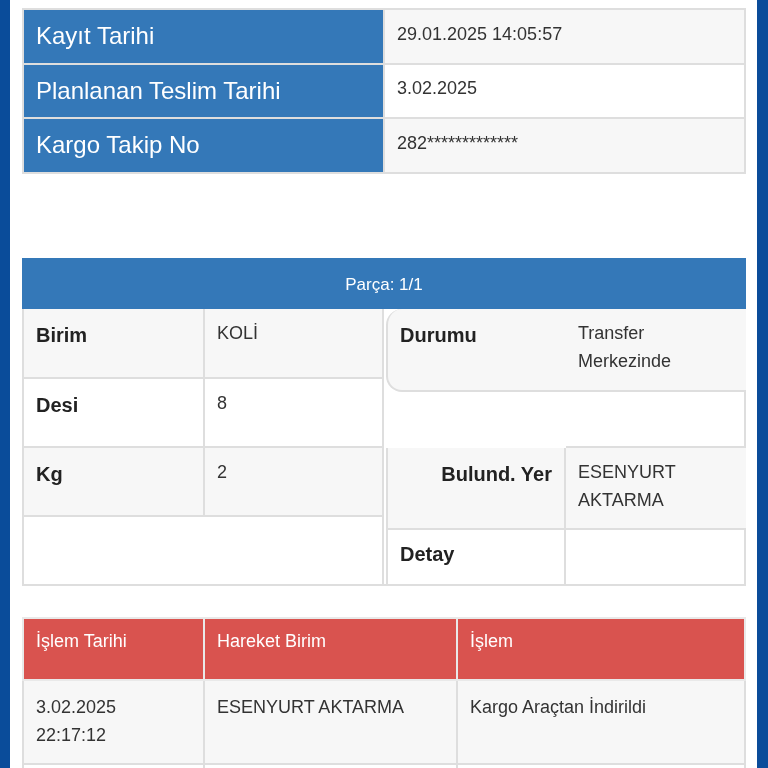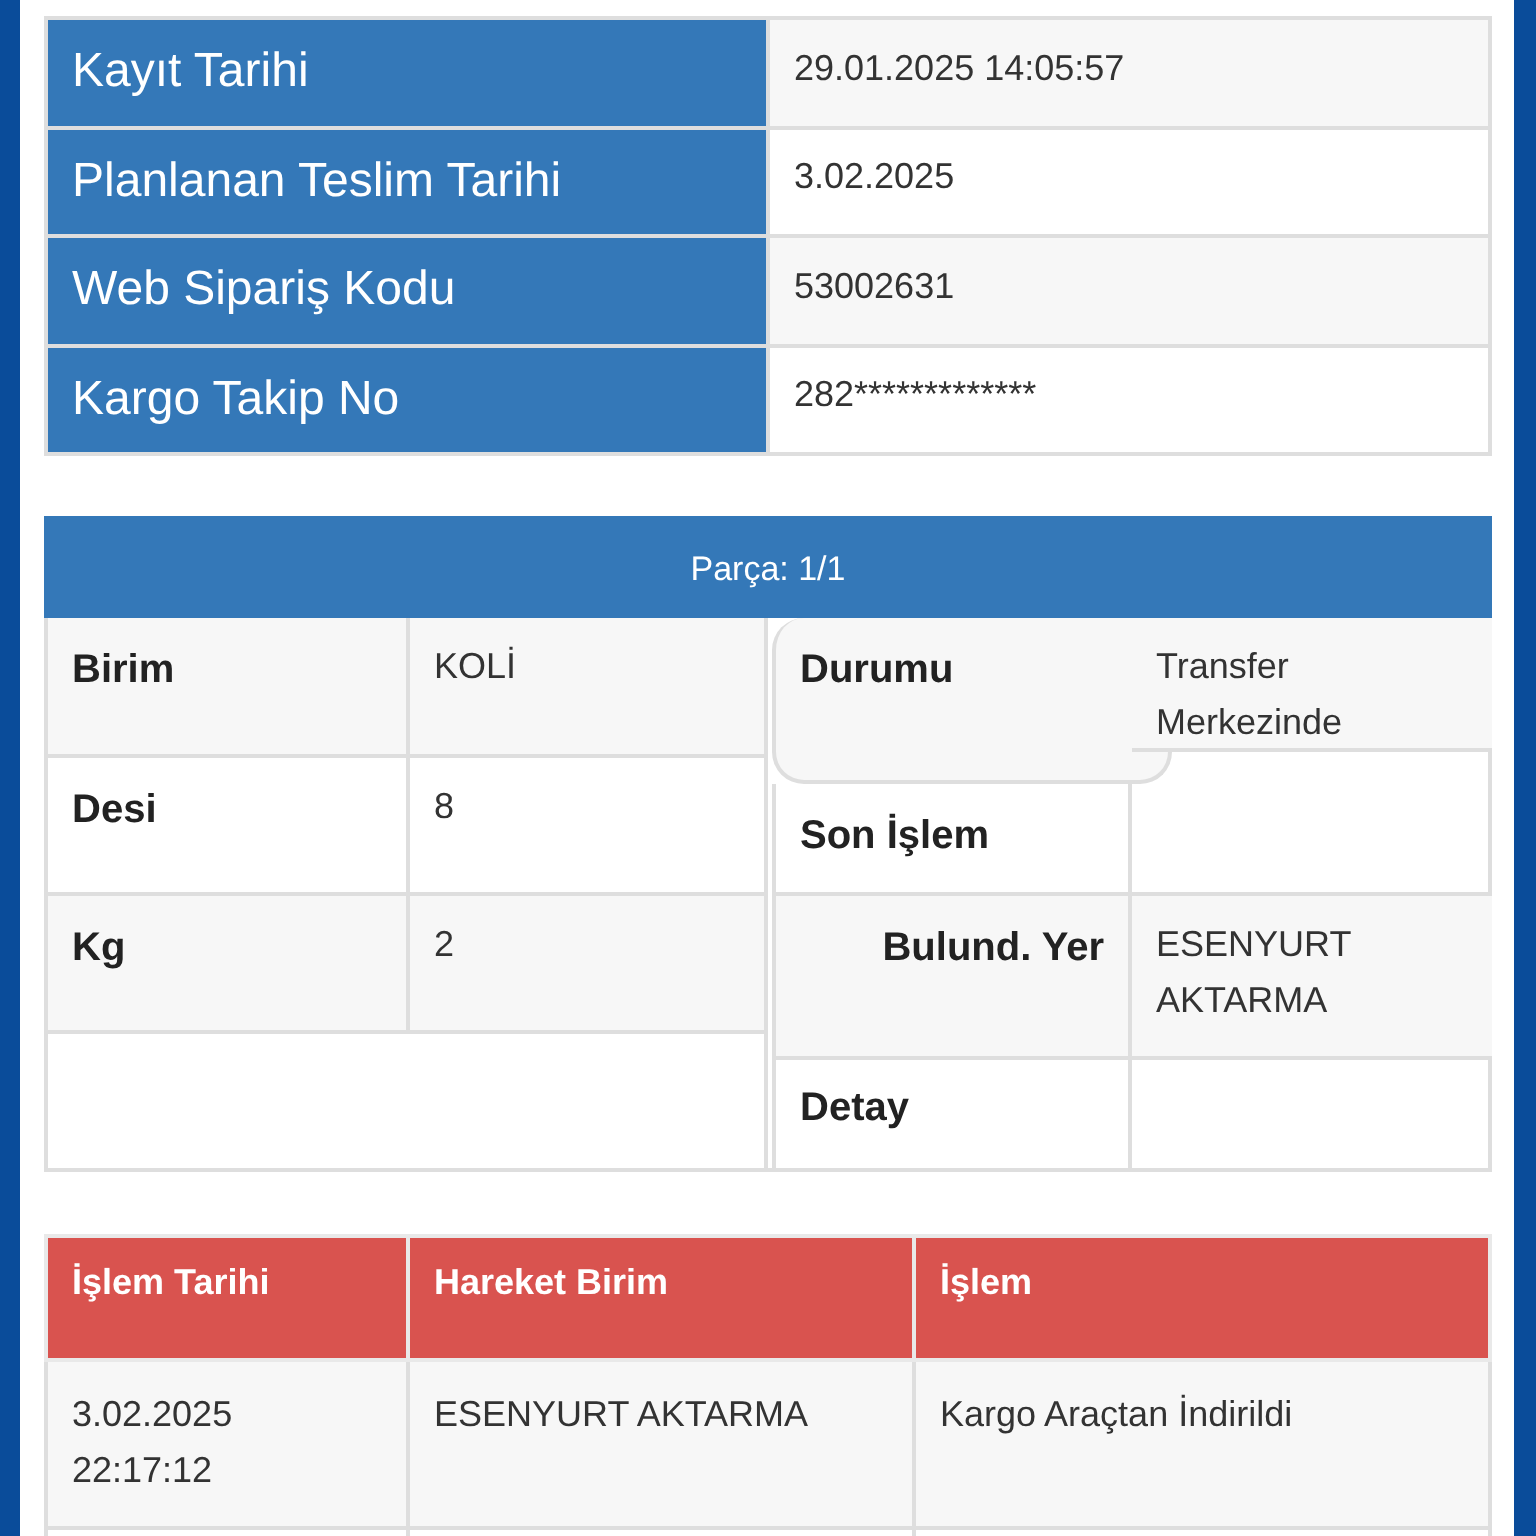--- a/index.html
+++ b/index.html
@@ -26,44 +26,40 @@
   .cell { position: absolute; border-right: 2px solid #dedede; border-bottom: 2px solid #dedede; padding: 14px 12px 0 12px; font-size: 18px; color: #333; }
   .cell.bold { font-weight: bold; font-size: 20px; color: #222; padding-top: 15px; }
   .cell.shade { background: #f7f7f7; }
   .cell.last { border-bottom: none; }
   .cell.nr { border-right: none; }
 
   .getir { display: inline-block; background: #2867a6; color: #ffffff; border: 1px solid #1d5590; border-radius: 6px; font-size: 20px; width: 102px; height: 29px; line-height: 27px; text-align: center; cursor: pointer; }
 
   
   #hist-table { top: 617px; }
-  #hist-table th { background: #d9534f; color: #ffffff; text-align: left; font-weight: bold; font-size: 18px; height: 62px; padding: 12px 28px 0 12px; border-color: #e9e9e9; vertical-align: top; }
+  #hist-table th { background: #d9534f; color: #ffffff; text-align: left; font-weight: normal; font-size: 18px; height: 62px; padding: 12px 28px 0 12px; border-color: #e9e9e9; vertical-align: top; }
   #hist-table td { background: #f7f7f7; color: #333; font-size: 18px; padding: 14px 12px; height: 82px; line-height: 28px; }
   #hist-table td.p0 { padding-top: 12px; }
   #hist-table tr.next td { background: #ffffff; height: 20px; }
 </style>
 </head>
 <body>
 
 <div class="frame-left"></div>
 <div class="frame-right"></div>
 
 <table id="info-table">
   <tbody>
       <tr>
     <td class="lbl">Kayıt Tarihi</td>
     <td class="val"><span>29.01.2025 14:05:57</span></td>
   </tr>
   <tr>
     <td class="lbl">Planlanan Teslim Tarihi</td>
     <td class="val"><span>3.02.2025</span></td>
-  </tr>
-  <tr>
-    <td class="lbl">Web Sipariş Kodu</td>
-    <td class="val"><span>53002631</span></td>
   </tr>
   <tr>
     <td class="lbl">Kargo Takip No</td>
     <td class="val"><span>282*************</span></td>
   </tr>
 </tbody>
   </table>
 
 <table id="parca-table">
   <tbody>
@@ -77,22 +73,21 @@
 
   <div class="cell shade" style="left:181px;top:0;width:179px;height:70px;">KOLİ</div>
   <div class="cell bold shade" style="left:0;top:0;width:181px;height:70px;">Birim</div>
   <div class="cell bold" style="left:0;top:70px;width:181px;height:69px;">Desi</div>
   <div class="cell" style="left:181px;top:70px;width:179px;height:69px;">8</div>
   <div class="cell bold shade" style="left:0;top:139px;width:181px;height:69px;">Kg</div>
   <div class="cell shade" style="left:181px;top:139px;width:179px;height:69px;">2</div>
   <div class="cell last" style="left:181px;top:208px;width:179px;height:69px;"></div>
 
   <div class="cell bold shade" style="left:362px;top:0;width:200px;height:83px;border-left:2px solid #dedede;border-radius:16px;">Durumu</div>
-  <div class="cell shade nr" style="left:542px;top:0;width:180px;height:67px;line-height:28px;padding-top:10px;">Transfer Merkezinde</div>
-  <div class="cell bold" style="left:362px;top:83px;width:180px;height:56px;border-left:2px solid #dedede;">Son İşlem</div>
+  <div class="cell shade nr" style="left:542px;top:0;width:180px;height:83px;line-height:28px;padding-top:10px;">Transfer Merkezinde</div>
   <div class="cell nr" style="left:542px;top:83px;width:180px;height:56px;"></div>
   <div class="cell bold shade" style="left:362px;top:139px;width:180px;height:82px;border-left:2px solid #dedede;text-align:right;">Bulund. Yer</div>
   <div class="cell shade nr" style="left:542px;top:139px;width:180px;height:82px;line-height:28px;padding-top:10px;">ESENYURT AKTARMA</div>
   <div class="cell bold last" style="left:362px;top:221px;width:180px;height:56px;border-left:2px solid #dedede;padding-top:13px;">Detay</div>
 </div>
 
 <table id="hist-table">
   <tbody>
       <tr>
     <th style="width:181px;">İşlem Tarihi</th>

